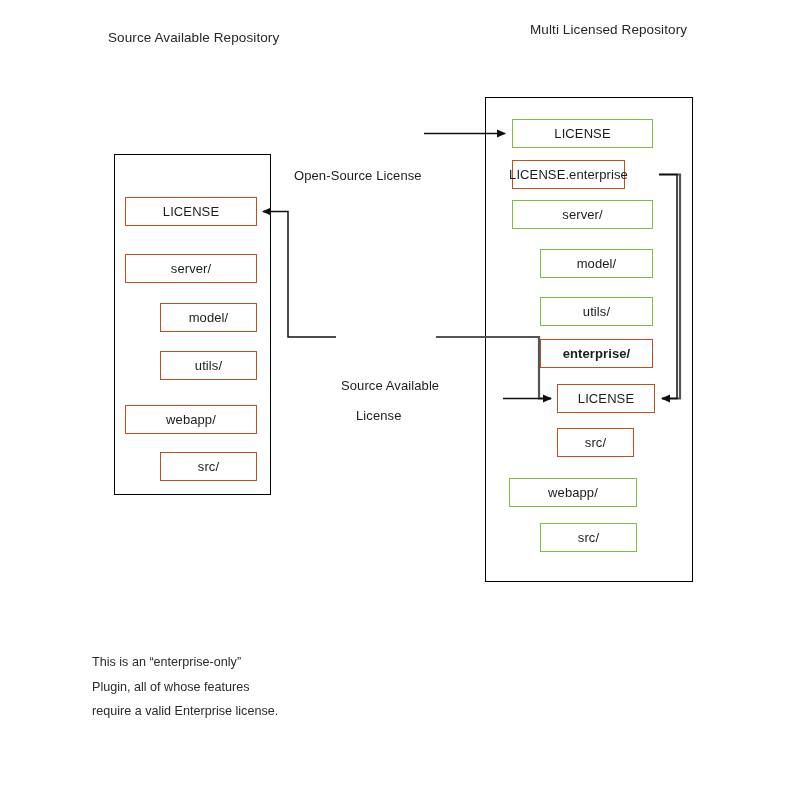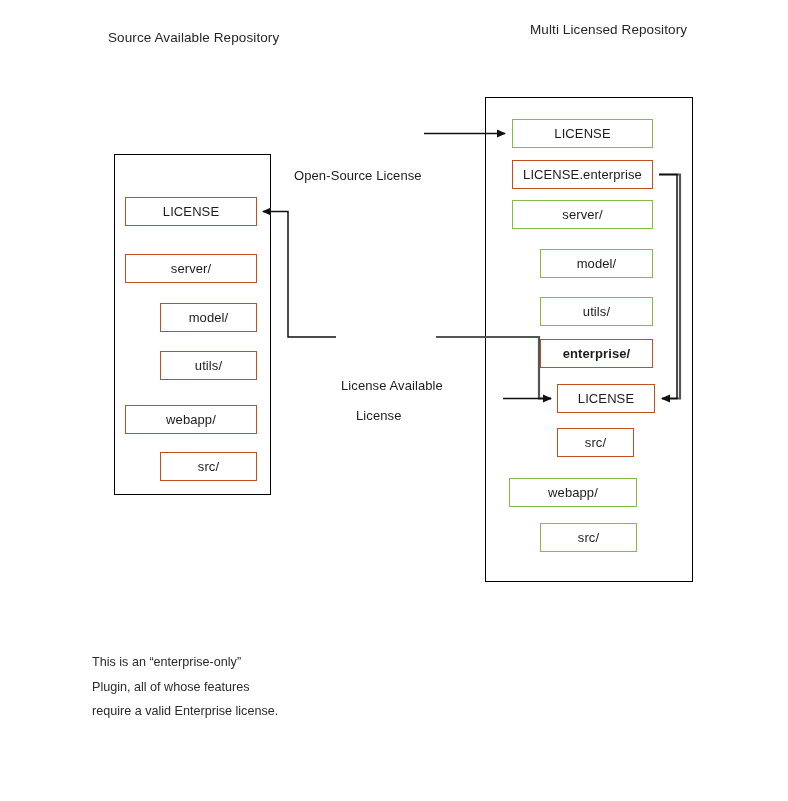--- a/index.html
+++ b/index.html
@@ -102,21 +102,21 @@
   <div class="node" style="left:125px; top:405px; width:132px; height:29px;">
     <span>webapp/</span>
   </div>
   <div class="node" style="left:160px; top:452px; width:97px; height:29px;">
     <span>src/</span>
   </div>
 
   <div class="node green" style="left:512px; top:119px; width:141px; height:29px;">
     <span>LICENSE</span>
   </div>
-  <div class="node" style="left:512px; top:160px; width:141px; height:29px;">
+  <div class="node" style="left:512px; top:160px; width:113px; height:29px;">
     <span>LICENSE.enterprise</span>
   </div>
   <div class="node green" style="left:512px; top:200px; width:141px; height:29px;">
     <span>server/</span>
   </div>
   <div class="node green" style="left:540px; top:249px; width:113px; height:29px;">
     <span>model/</span>
   </div>
   <div class="node green" style="left:540px; top:297px; width:113px; height:29px;">
     <span>utils/</span>
@@ -132,21 +132,21 @@
   </div>
   <div class="node green" style="left:509px; top:478px; width:128px; height:29px;">
     <span>webapp/</span>
   </div>
   <div class="node green" style="left:540px; top:523px; width:97px; height:29px;">
     <span>src/</span>
   </div>
 
   <div class="conn-label" style="left:294px; top:120px;">Open-Source License</div>
 
-  <div class="conn-label" style="left:341px; top:330px;">License Available</div>
+  <div class="conn-label" style="left:341px; top:330px;">Source Available</div>
 
   <div class="conn-label" style="left:356px; top:360px;">License</div>
 
   <svg class="wires" viewBox="0 0 788 801">
     <defs>
       <marker id="arrowR" markerWidth="9" markerHeight="9" refX="8" refY="4.5" orient="auto" markerUnits="userSpaceOnUse">
         <path d="M0,0.6 L9,4.5 L0,8.4 z" fill="#111111"></path>
       </marker>
       <marker id="arrowL" markerWidth="9" markerHeight="9" refX="8" refY="4.5" orient="auto" markerUnits="userSpaceOnUse">
         <path d="M0,0.6 L9,4.5 L0,8.4 z" fill="#111111"></path>

